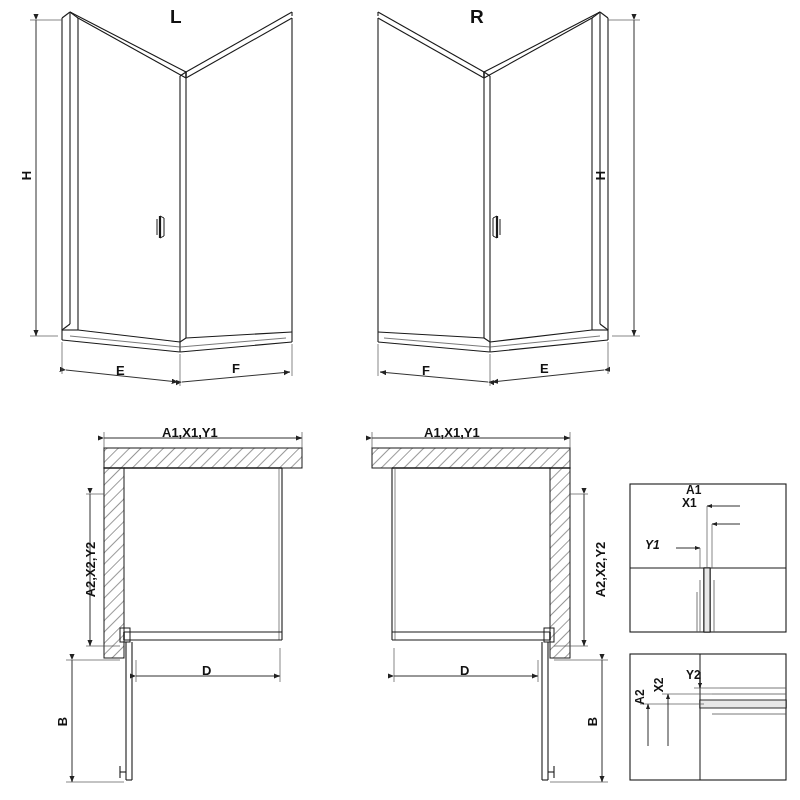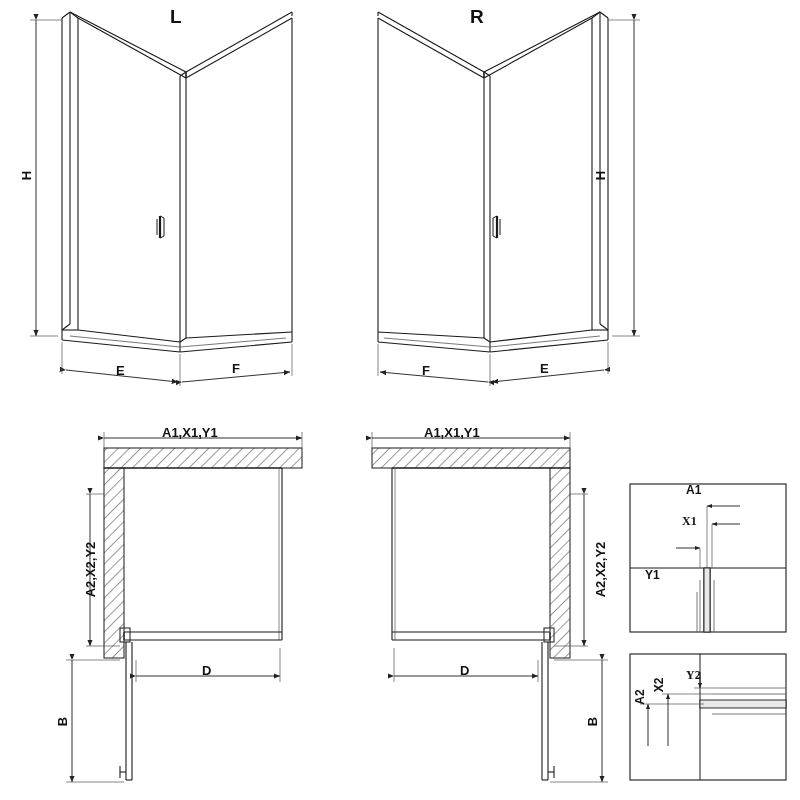--- a/index.html
+++ b/index.html
@@ -243,20 +243,20 @@
   <div class="lbl dim rot" style="left:35px;top:562px;width:110px;text-align:center;">A2,X2,Y2</div>
   <div class="lbl dim rot" style="left:545px;top:562px;width:110px;text-align:center;">A2,X2,Y2</div>
 
   <div class="lbl dim" style="left:202px;top:663px;">D</div>
   <div class="lbl dim" style="left:460px;top:663px;">D</div>
 
   <div class="lbl dim rot" style="left:58px;top:714px;">B</div>
   <div class="lbl dim rot" style="left:588px;top:714px;">B</div>
 
   <div class="lbl dimsm" style="left:686px;top:483px;">A1</div>
-  <div class="lbl dimsm" style="left:682px;top:514px;font-family:Liberation Serif, serif;">X1</div>
-  <div class="lbl dimsm" style="left:645px;top:568px;">Y1</div>
+  <div class="lbl dimsm" style="left:682px;top:496px;">X1</div>
+  <div class="lbl dimsm" style="left:645px;top:538px;font-style:italic;">Y1</div>
 
   <div class="lbl dimsm rot" style="left:632px;top:690px;">A2</div>
   <div class="lbl dimsm rot" style="left:652px;top:678px;">X2</div>
-  <div class="lbl dimsm" style="left:686px;top:668px;font-family:Liberation Serif, serif;">Y2</div>
+  <div class="lbl dimsm" style="left:686px;top:668px;">Y2</div>
 
 </div>
 
 </body></html>

